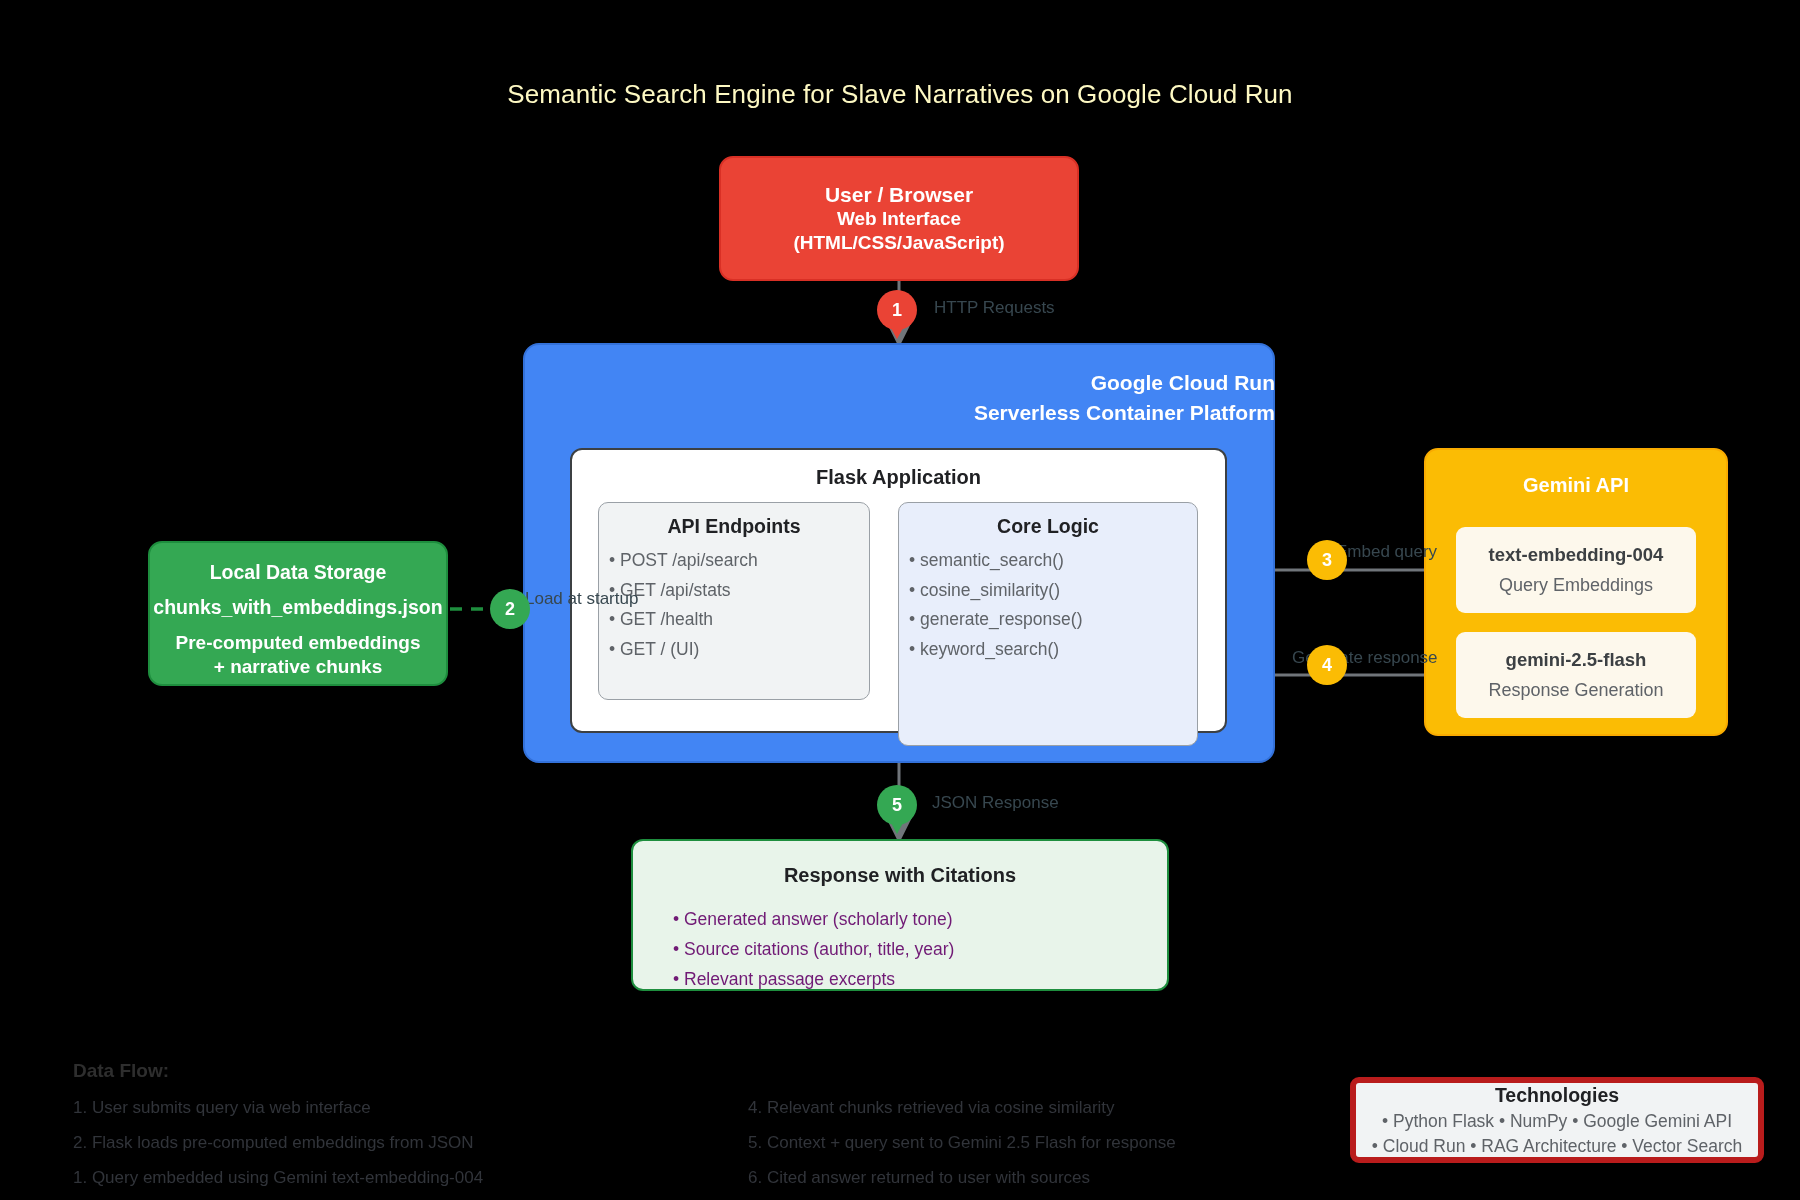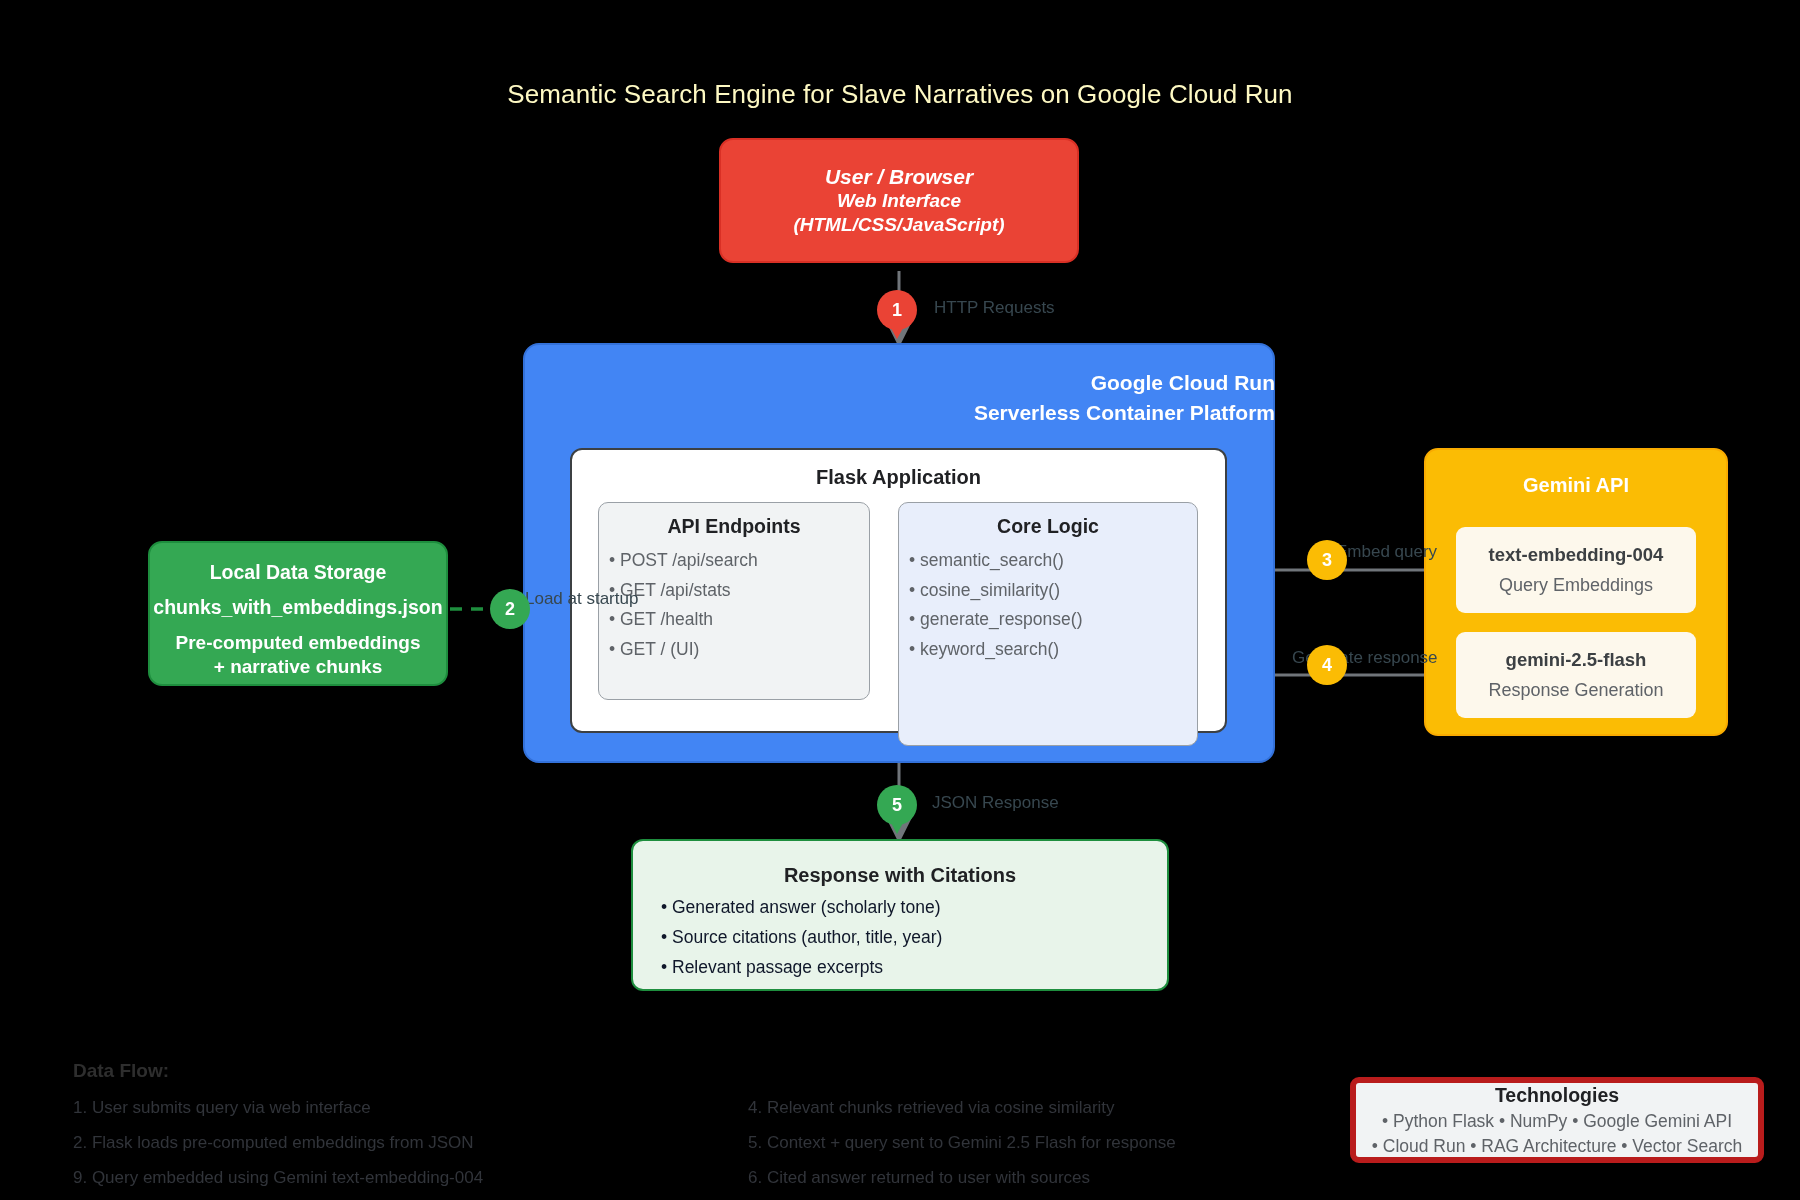--- a/index.html
+++ b/index.html
@@ -40,27 +40,26 @@
     display: flex;
     flex-direction: column;
     align-items: center;
     justify-content: center;
     text-align: center;
   }
 
   
   #user-browser-node {
     left: 719px;
-    top: 138px;
+    top: 156px;
     width: 360px;
     height: 125px;
     background: #ea4335;
     border: 2px solid #d93025;
     color: #ffffff;
-    font-style: italic;
   }
   #user-browser-node .title {
     font-size: 21px;
     font-weight: bold;
   }
   #user-browser-node .sub {
     font-size: 19px;
     font-weight: bold;
     line-height: 1.25;
   }
@@ -238,23 +237,23 @@
     left: 631px;
     top: 864px;
     width: 538px;
     text-align: center;
     font-size: 20px;
     font-weight: bold;
     color: #202124;
   }
   #response-node ul {
     list-style: none;
-    margin: 0;
+    margin: 12px;
     padding: 56px 0 0 28px;
-    color: #0f172a;
+    color: #701a75;
     font-size: 17.5px;
   }
   #response-node ul li { margin-bottom: 9px; white-space: nowrap; }
 
   
   .edge-label {
     font-size: 17px;
     color: #37474f;
     white-space: nowrap;
   }
@@ -444,21 +443,21 @@
     <span>4</span>
   </div>
 <div class="abs badge pin" id="badge-5">
     <span>5</span>
   </div>
 
 <div class="abs" id="data-flow-heading">Data Flow:</div>
 <div class="flow-col" id="flow-col-left">
   <div>1. User submits query via web interface</div>
   <div>2. Flask loads pre-computed embeddings from JSON</div>
-  <div>9. Query embedded using Gemini text-embedding-004</div>
+  <div>1. Query embedded using Gemini text-embedding-004</div>
 </div>
 <div class="flow-col" id="flow-col-right">
   <div>4. Relevant chunks retrieved via cosine similarity</div>
   <div>5. Context + query sent to Gemini 2.5 Flash for response</div>
   <div>6. Cited answer returned to user with sources</div>
 </div>
 
 <div class="abs" id="technologies-box">
   <div class="tech-title">Technologies</div>
   <div class="tech-line">• Python Flask • NumPy • Google Gemini API</div>

